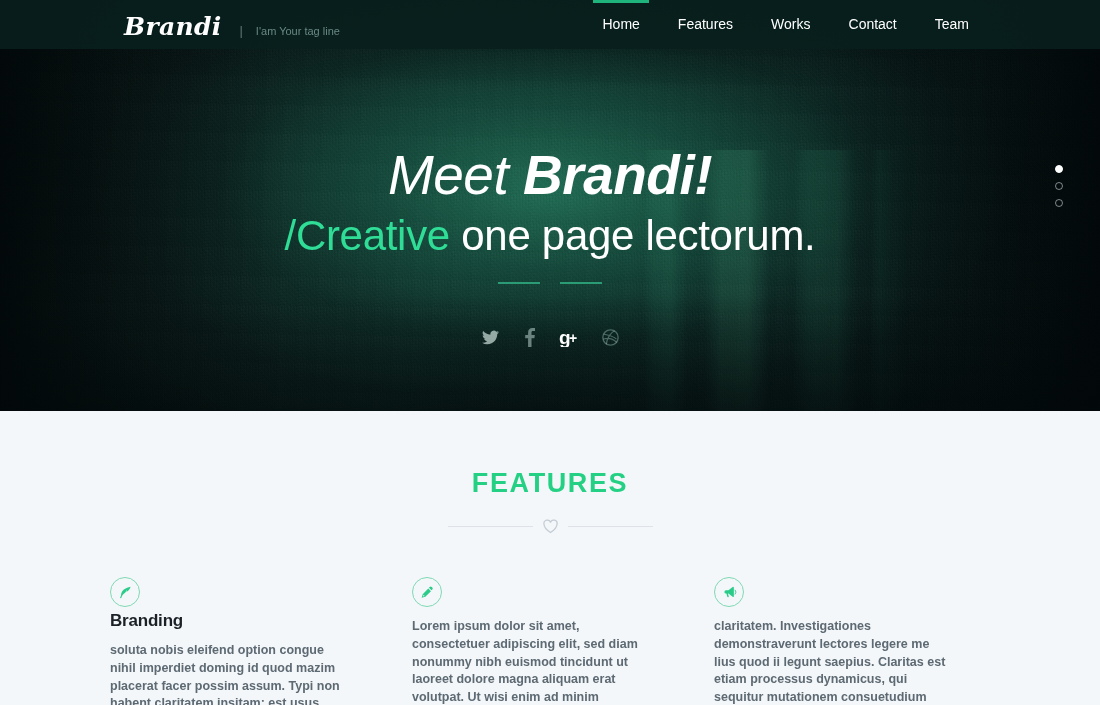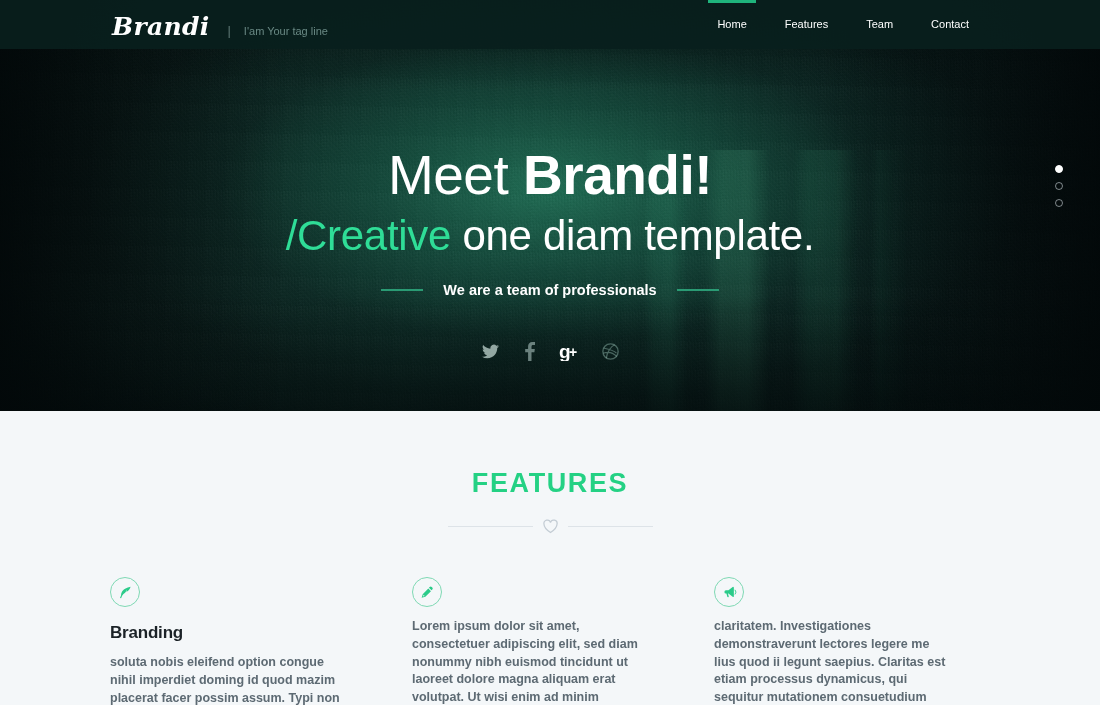--- a/index.html
+++ b/index.html
@@ -52,21 +52,21 @@
       linear-gradient(180deg, rgba(3,12,12,0.55) 0%, rgba(0,0,0,0) 22%, rgba(0,0,0,0) 72%, rgba(2,9,10,0.72) 100%);
   }
 
   .topbar {
     position: absolute; top: 0; left: 0;
     width: 1100px; height: 49px;
     background: rgba(9,31,29,0.93);
     z-index: 6;
   }
   .brand-wrap {
-    position: absolute; left: 112px; top: 12px;
+    position: absolute; left: 124px; top: 12px;
     display: flex; align-items: baseline;
   }
   .brand {
     font-family: "DejaVu Serif", serif;
     font-style: italic;
     font-weight: 700;
     font-size: 25px;
     color: #ffffff;
     letter-spacing: .3px;
   }
@@ -82,21 +82,21 @@
 
   .nav {
     position: absolute; right: 112px; top: 0;
     height: 49px;
     display: flex; align-items: center;
     gap: 0;
   }
   .nav-item {
     position: relative;
     color: #ffffff;
-    font-size: 11px;
+    font-size: 14px;
     padding: 0 19px;
     line-height: 49px;
     cursor: pointer;
     white-space: nowrap;
   }
   .nav-item.active::before {
     content: "";
     position: absolute;
     top: 0; left: 10px; right: 10px;
     height: 3px;
@@ -108,20 +108,21 @@
     z-index: 4;
     text-align: center;
     padding-top: 145px;
   }
   .hero-title {
     font-size: 55px;
     line-height: 1.12;
     color: #ffffff;
     font-weight: 300;
     letter-spacing: -0.5px;
+    font-style: italic;
   }
   .hero-title b { font-weight: 700; }
   .hero-sub {
     font-size: 42px;
     line-height: 1.18;
     color: #ffffff;
     font-weight: 300;
     margin-top: 4px;
     letter-spacing: -0.3px;
   }
@@ -203,21 +204,21 @@
   }
   .col { width: 302px; margin-right: 0; }
   .col:nth-child(2) { margin-left: 0; }
   .icon-ring {
     width: 30px; height: 30px;
     border-radius: 50%;
     border: 1.5px solid #7fd9b4;
     display: flex; align-items: center; justify-content: center;
   }
   .col-title {
-    margin-top: 16px;
+    margin-top: 4px;
     font-size: 17px;
     font-weight: 700;
     color: #1b2227;
     letter-spacing: -0.2px;
   }
   .col-body {
     margin-top: 11px;
     font-size: 12.5px;
     line-height: 17.8px;
     color: #5d6a73;
@@ -238,39 +239,39 @@
   <div class="topbar">
     <div class="brand-wrap">
       <span class="brand">Brandi</span>
       <span class="brand-sep">|</span>
       <span class="tagline">I'am Your tag line</span>
     </div>
 
     <nav class="nav">
       <a class="nav-item active">Home</a>
       <a class="nav-item">Features</a>
+      <a class="nav-item">Works</a>
+      <a class="nav-item">Contact</a>
       <a class="nav-item">Team</a>
-      <a class="nav-item">Contact</a>
     </nav>
   </div>
 
   <div class="dots">
     <span class="dot active"></span>
     <span class="dot"></span>
     <span class="dot"></span>
   </div>
 
   <div class="hero-inner">
     <h1 class="hero-title"><span>Meet </span><b>Brandi!</b></h1>
 
-    <h2 class="hero-sub"><span class="accent">/Creative</span><span> one diam template.</span></h2>
+    <h2 class="hero-sub"><span class="accent">/Creative</span><span> one page lectorum.</span></h2>
 
     <div class="hero-tagrow">
       <span class="tag-rule"></span>
-      <span class="hero-tagtext">We are a team of professionals</span>
       <span class="tag-rule"></span>
     </div>
 
     <div class="socials">
       <a class="social" title="Twitter">
         <svg width="17" height="15" viewBox="0 0 24 20" aria-hidden="true">
           <path fill="rgba(205,225,220,0.70)" d="M24 2.6a9.6 9.6 0 0 1-2.8.8A4.9 4.9 0 0 0 23.3.7a9.7 9.7 0 0 1-3.1 1.2A4.9 4.9 0 0 0 11.8 6 13.9 13.9 0 0 1 1.7.9 4.9 4.9 0 0 0 3.2 7.4 4.8 4.8 0 0 1 1 6.8v.1a4.9 4.9 0 0 0 3.9 4.8 4.9 4.9 0 0 1-2.2.1 4.9 4.9 0 0 0 4.6 3.4A9.9 9.9 0 0 1 0 17.3 13.9 13.9 0 0 0 7.5 19.5c9.1 0 14-7.5 14-14v-.6A10 10 0 0 0 24 2.6z"></path>
         </svg>
       </a>
       <a class="social" title="Facebook">

